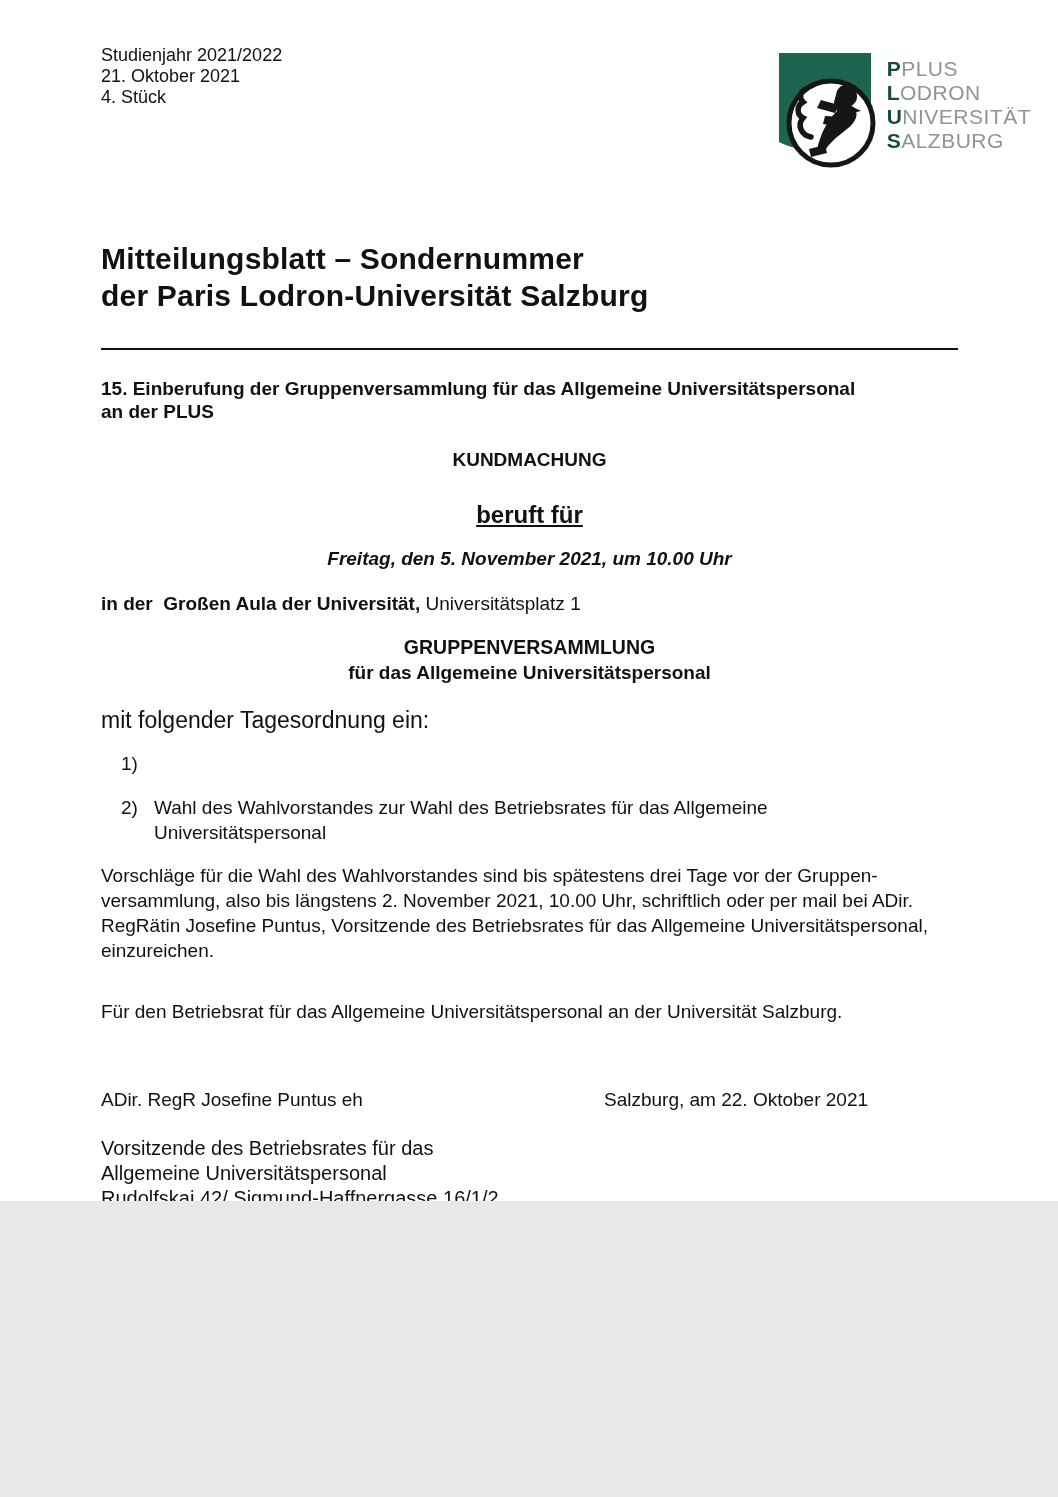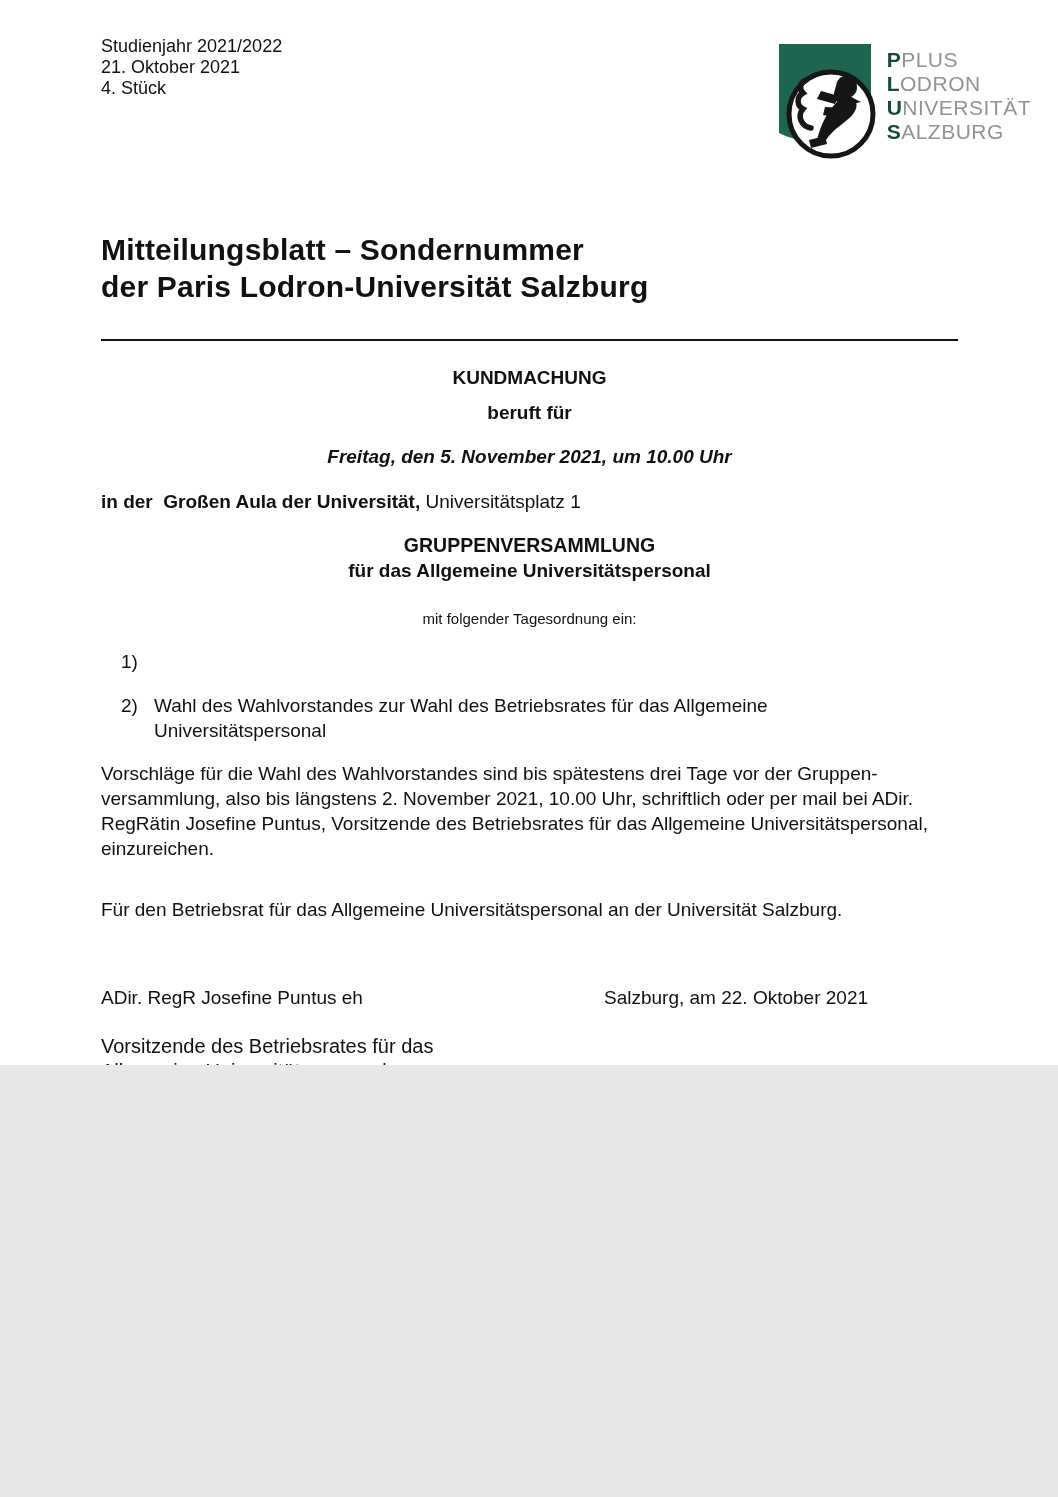--- a/index.html
+++ b/index.html
@@ -1,25 +1,25 @@
 <!DOCTYPE html>
 <html><head>
 <meta charset="utf-8">
 <style>
   html,body { margin:0; padding:0; background:#e8e8e8; }
   .page {
     position: relative;
     width: 1058px;
-    height: 1065px;
+    height: 1201px;
     margin: 0 auto;
     background: #ffffff;
     font-family: "Liberation Sans", "DejaVu Sans", sans-serif;
     color: #111111;
     box-sizing: border-box;
-    padding: 36px 100px 0 101px;
+    padding: 45px 100px 0 101px;
     overflow: hidden;
   }
   .prelines { white-space: pre-line; }
 
   
   .header { position: relative; height: 159px; }
   .issue-block {
     font-size: 18px;
     line-height: 21px;
     white-space: pre-line;
@@ -64,28 +64,28 @@
     font-size: 19px;
     font-weight: bold;
     line-height: 23px;
   }
 
   .center { text-align: center; }
   .bold { font-weight: bold; }
 
   .kundmachung { margin-top: 24px; font-size: 19px; font-weight: bold; line-height: 25px; }
   .intro      { margin-top: 25px; font-size: 19px; line-height: 25px; }
-  .beruft     { margin-top: 10px; font-size: 19px; font-weight: bold; line-height: 25px; }
+  .beruft     { margin-top: 30px; font-size: 24px; font-weight: bold; line-height: 25px; text-decoration: underline; }
   .datetime   { margin-top: 19px; font-size: 19px; font-weight: bold; line-height: 25px; font-style: italic; }
 
   .venue { margin-top: 21px; font-size: 19px; line-height: 23px; }
   .assembly-title    { margin-top: 19px; font-size: 19.5px; font-weight: bold; line-height: 26px; }
   .assembly-subtitle { font-size: 19px; font-weight: bold; line-height: 26px; }
 
-  .agenda-intro { margin-top: 22px; font-size: 15px; line-height: 25px; text-align: center; }
+  .agenda-intro { margin-top: 22px; font-size: 23px; line-height: 25px; }
   .agenda-item  { display: flex; font-size: 19px; line-height: 25px; }
   .agenda-item .num  { width: 33px; flex: 0 0 auto; margin-left: 20px; }
   .agenda-item.first { margin-top: 18px; }
   .agenda-item.second{ margin-top: 19px; }
 
   .proposals { margin-top: 18px; font-size: 19px; line-height: 25px; }
   .closing   { margin-top: 36px; font-size: 19px; line-height: 25px; }
 
   .sig-row { position: relative; margin-top: 63px; font-size: 19px; line-height: 25px; height: 25px; }
   .sig-place { position: absolute; left: 503px; top: 0; }
@@ -122,20 +122,22 @@
         <div><span class="initial">S</span><span>ALZBURG</span></div>
       </div>
     </div>
   </div>
 
   <h1 class="doc-title prelines" style="margin-bottom:0;">Mitteilungsblatt – Sondernummer
 der Paris Lodron-Universität Salzburg</h1>
 
   <hr class="divider">
 
+  <div class="section-heading prelines">15. Einberufung der Gruppenversammlung für das Allgemeine Universitätspersonal
+an der PLUS</div>
 
   <div class="kundmachung center">KUNDMACHUNG</div>
 
 
   <div class="beruft center">beruft für</div>
 
   <div class="datetime center">Freitag, den 5. November 2021, um 10.00 Uhr</div>
 
   <div class="venue">
     <div><span class="bold">in der&nbsp; Großen Aula der Universität,</span><span> Universitätsplatz 1</span></div>

